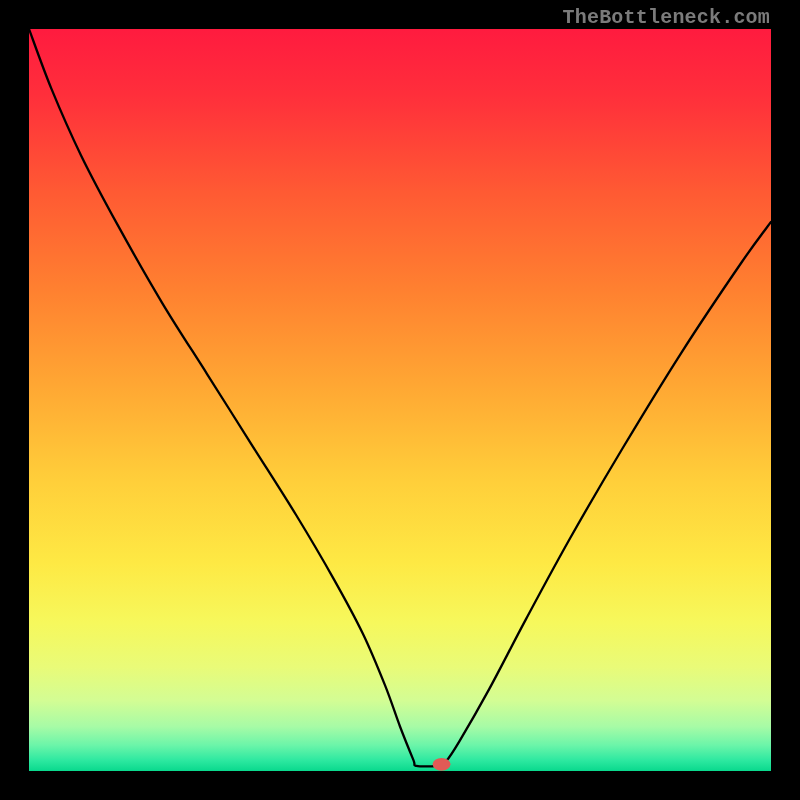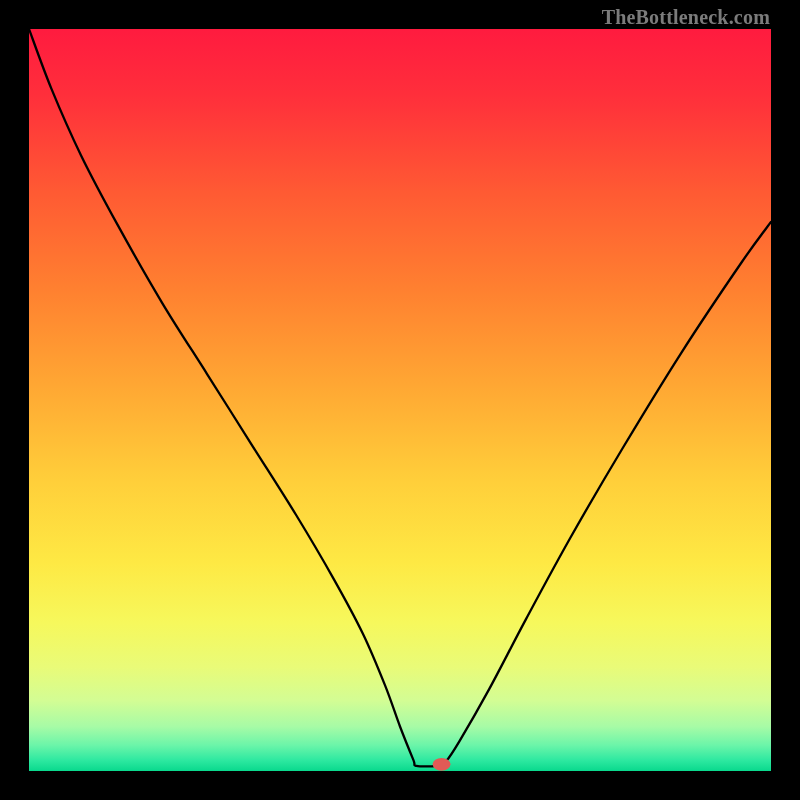--- a/index.html
+++ b/index.html
@@ -21,21 +21,21 @@
     left: 29px;
     top: 29px;
     width: 742px;
     height: 742px;
     overflow: hidden;
   }
   .watermark {
     position: absolute;
     top: 6px;
     right: 30px;
-    font-family: Liberation Serif, serif;
+    font-family: Liberation Mono, monospace;
     font-size: 20px;
     font-weight: 600;
     color: #7b7b7b;
     letter-spacing: 0.2px;
   }
   svg { display: block; }
 </style>
 </head>
 <body>
 

